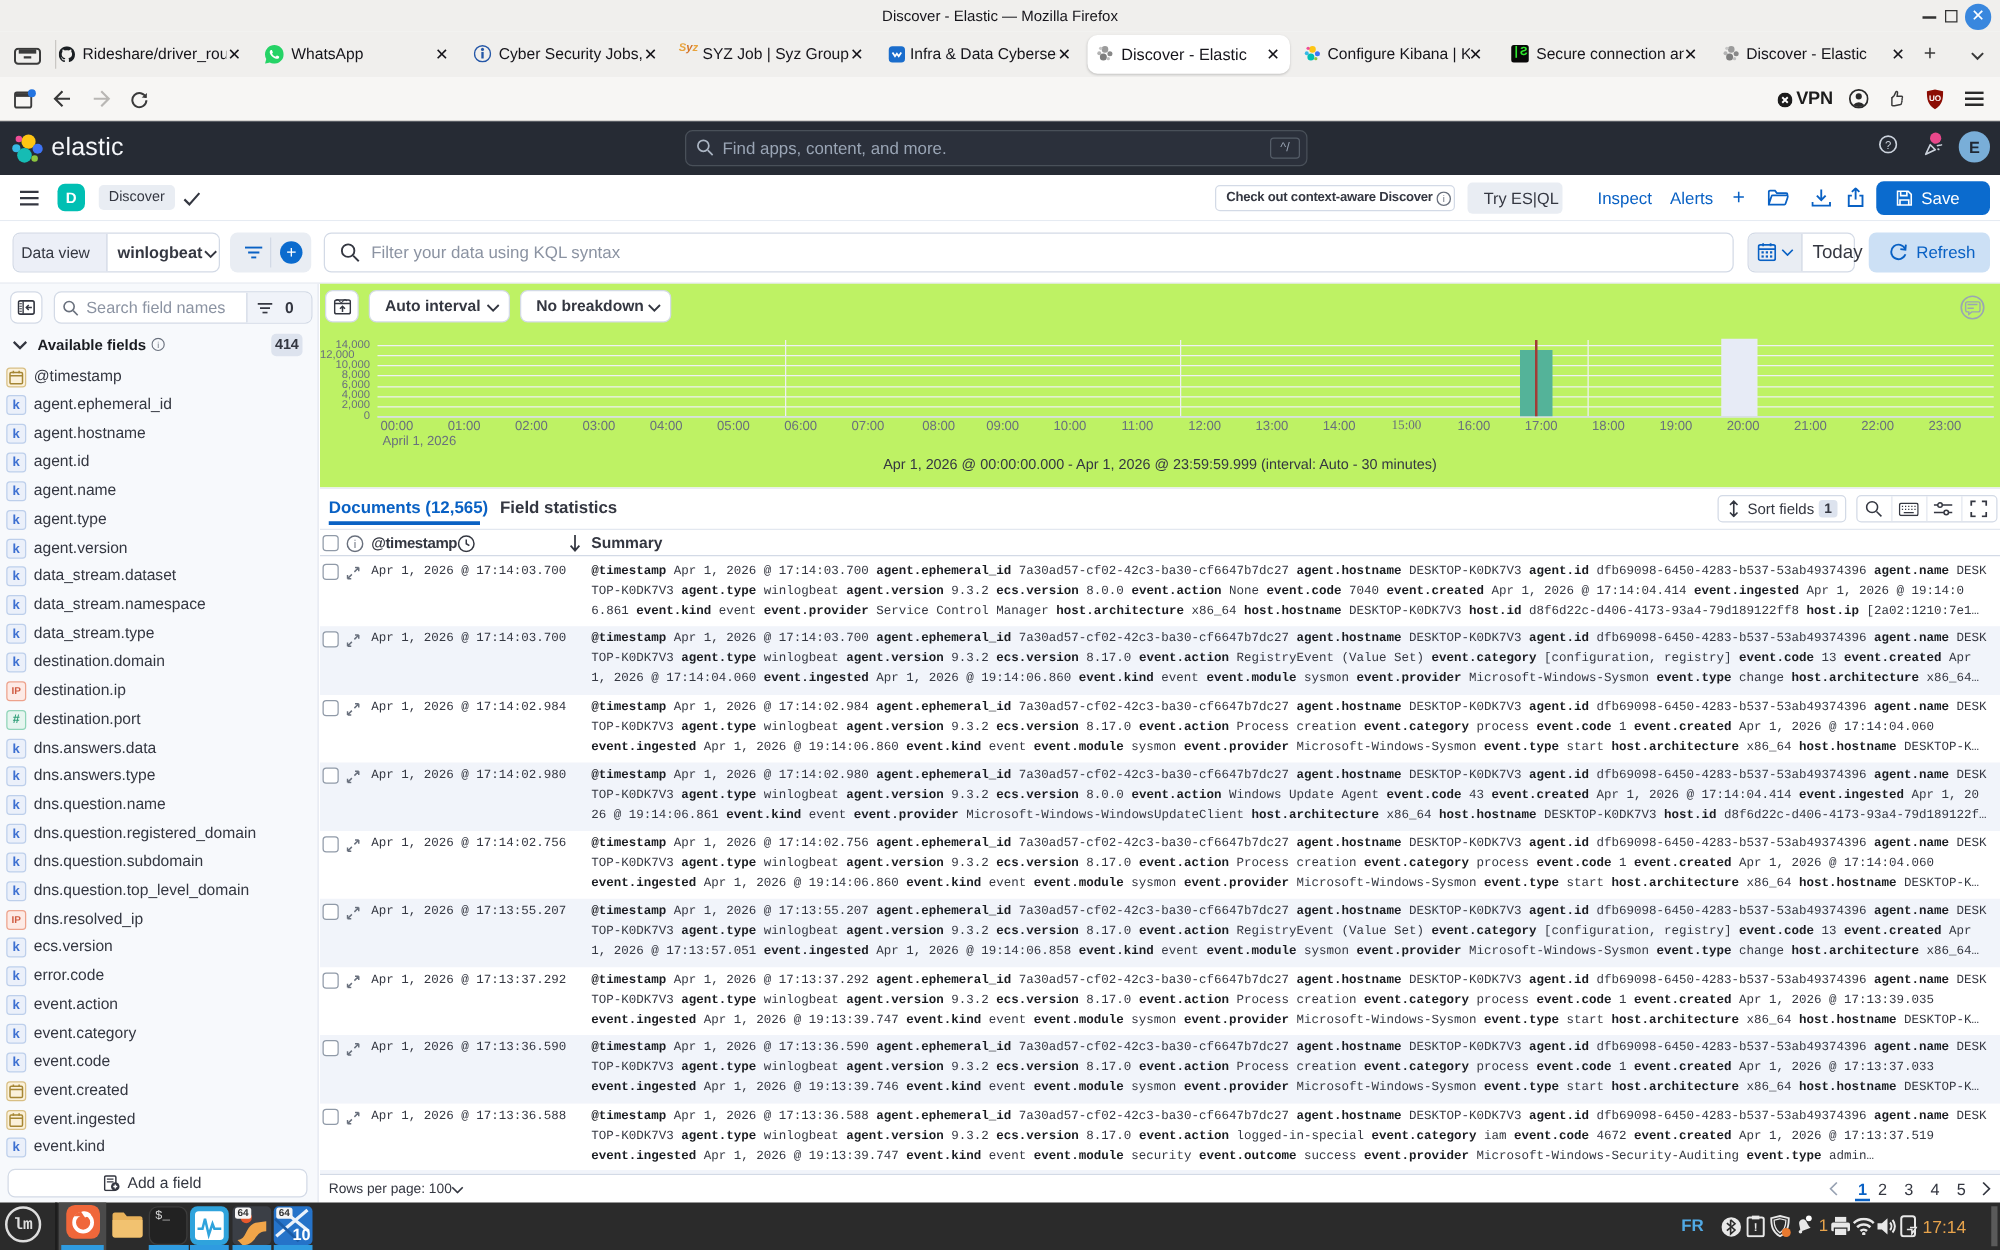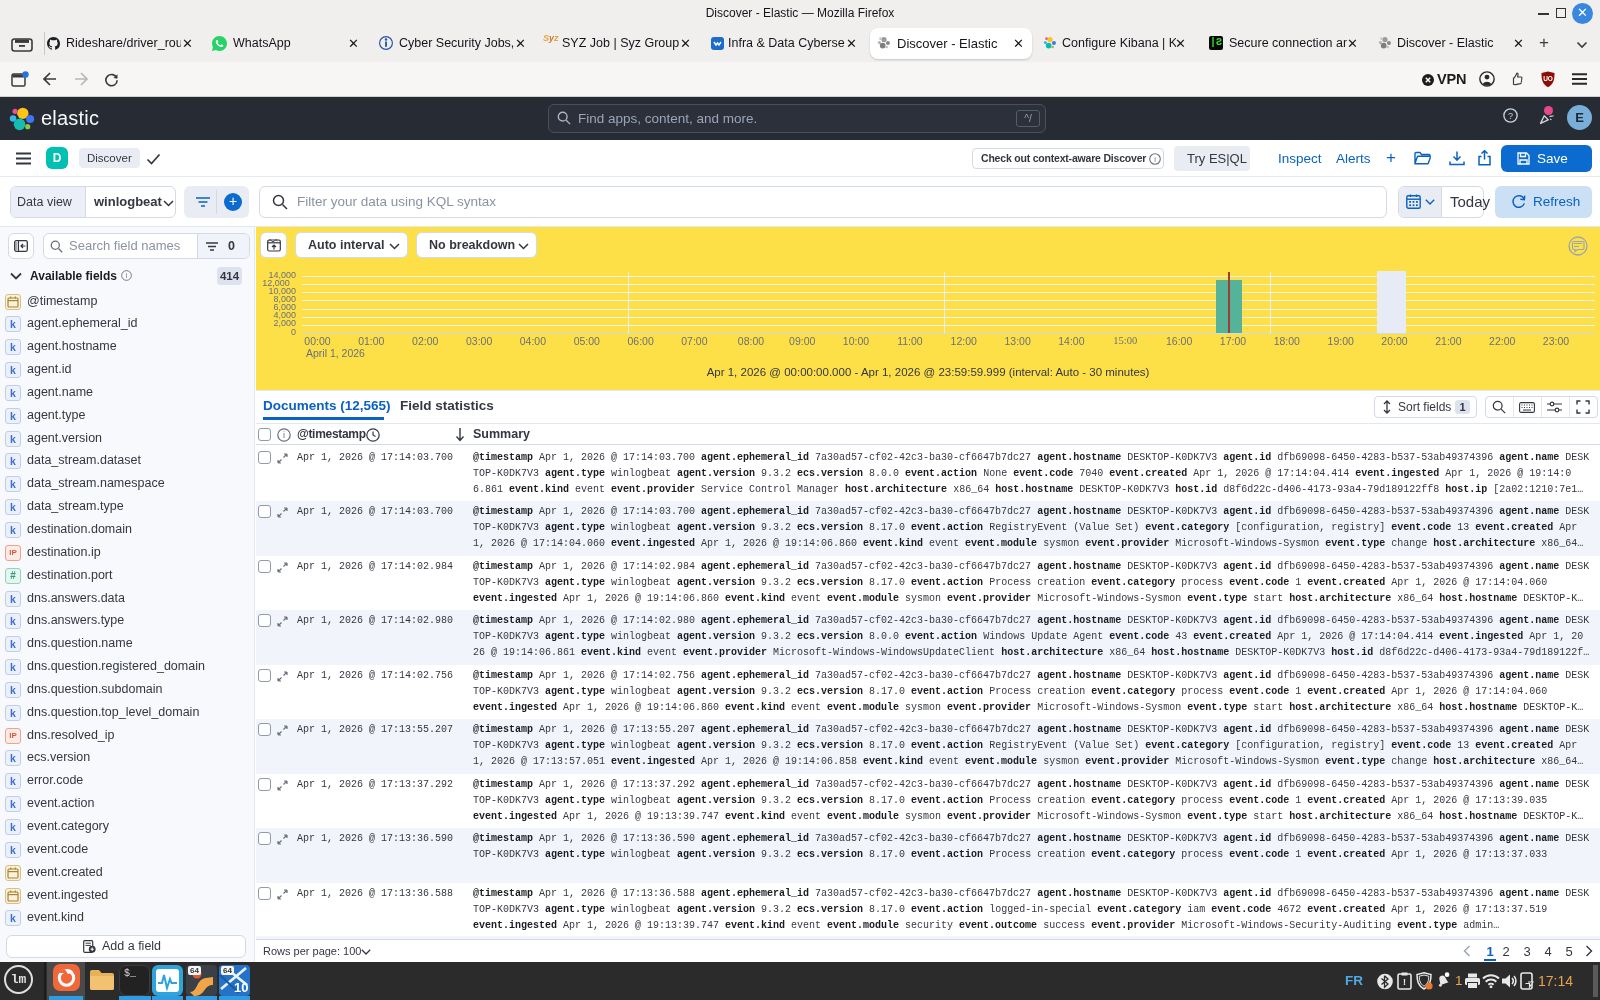--- a/index.html
+++ b/index.html
@@ -490,21 +490,21 @@
 
  <div class="cbtn" style="left:6px;top:708px;width:240px;height:23px;"></div>
  <svg class="abs" style="left:83px;top:713px" width="13" height="13" viewBox="0 0 13 13">
       <rect x="0.7" y="0.7" width="9" height="11.6" rx="1" fill="none" stroke="#343741" stroke-width="1.2"></rect>
       <path d="M2.5 3.2 H7.8 M2.5 5.4 H7.8" stroke="#343741" stroke-width="1"></path>
       <circle cx="9.2" cy="9.2" r="3.4" fill="#343741"></circle>
       <path d="M9.2 7.6 V10.8 M7.6 9.2 H10.8" stroke="#fff" stroke-width="1.1"></path>
     </svg>
  <div class="abs" style="left:102px;top:708px;font-size:12.5px;font-weight:500;color:#343741;line-height:23px;">Add a field</div>
 </div>
-<div class="abs" id="chartzone" style="left:256px;top:227px;width:1344px;height:163px;background:#fde047;">
+<div class="abs" id="chartzone" style="left:256px;top:227px;width:1344px;height:163px;background:#bef264;">
 <div class="cbtn" style="left:4px;top:5px;width:27px;height:26px;"></div>
 <svg class="abs" style="left:11px;top:11px" width="14" height="14" viewBox="0 0 14 14">
       <rect x="0.7" y="2" width="12.6" height="11" rx="1.5" fill="none" stroke="#343741" stroke-width="1.2"></rect>
       <path d="M1 4.8 H13" stroke="#343741" stroke-width="1.2"></path>
       <path d="M1.5 2.8 q1.5-2.3 3-0 q1.5 2.3 3 0 q1.5-2.3 3-0" fill="none" stroke="#343741" stroke-width="0.9"></path>
       <path d="M7 11.5 V7 M5 9 L7 7 L9 9" fill="none" stroke="#343741" stroke-width="1.2"></path>
     </svg>
 <div class="cbtn" style="left:39px;top:5px;width:113px;height:26px;"></div>
 <div class="abs ddtxt" style="left:52px;top:5px;line-height:26px;">Auto interval</div>
 <svg class="abs" style="left:133px;top:16px" width="11" height="7" viewBox="0 0 11 7">
@@ -514,21 +514,21 @@
 <div class="abs ddtxt" style="left:173px;top:5px;line-height:26px;">No breakdown</div>
 <svg class="abs" style="left:262px;top:16px" width="11" height="7" viewBox="0 0 11 7">
       <path d="M1 1 L5.5 5.5 L10 1" fill="none" stroke="#343741" stroke-width="1.5"></path>
     </svg>
 <svg class="abs" style="left:1312px;top:9px" width="20" height="20" viewBox="0 0 20 20">
       <circle cx="10" cy="10" r="9" fill="none" stroke="#9aa5b3" stroke-width="1.3"></circle>
       <path d="M6 7.5 h8 M6 10.5 h5" stroke="#9aa5b3" stroke-width="1.2"></path>
       <path d="M5.5 5.5 h9 a1.5 1.5 0 0 1 1.5 1.5 v5 a1.5 1.5 0 0 1 -1.5 1.5 h-5 l-2.5 2 v-2 h-1 a1.5 1.5 0 0 1 -1.5 -1.5 v-5 a1.5 1.5 0 0 1 1.5 -1.5 z" fill="none" stroke="#9aa5b3" stroke-width="1.1"></path>
     </svg>
 <div class="abs" style="left:0px;top:43.5px;width:40px;text-align:right;font-size:9px;color:#69707d;line-height:9px;">14,000</div>
-<div class="abs" style="left:0px;top:51.6px;width:40px;text-align:center;font-size:9px;color:#69707d;line-height:9px;">12,000</div>
+<div class="abs" style="left:0px;top:51.6px;width:40px;text-align:left;font-size:9px;color:#69707d;line-height:9px;">12,000</div>
 <div class="abs" style="left:0px;top:59.8px;width:40px;text-align:right;font-size:9px;color:#69707d;line-height:9px;">10,000</div>
 <div class="abs" style="left:0px;top:67.9px;width:40px;text-align:right;font-size:9px;color:#69707d;line-height:9px;">8,000</div>
 <div class="abs" style="left:0px;top:76.1px;width:40px;text-align:right;font-size:9px;color:#69707d;line-height:9px;">6,000</div>
 <div class="abs" style="left:0px;top:84.2px;width:40px;text-align:right;font-size:9px;color:#69707d;line-height:9px;">4,000</div>
 <div class="abs" style="left:0px;top:92.3px;width:40px;text-align:right;font-size:9px;color:#69707d;line-height:9px;">2,000</div>
 <div class="abs" style="left:0px;top:100.5px;width:40px;text-align:right;font-size:9px;color:#69707d;line-height:9px;">0</div>
 <div class="abs" style="left:46px;top:49.0px;width:1293px;height:1px;background:#eef0f4;"></div>
 <div class="abs" style="left:46px;top:57.1px;width:1293px;height:1px;background:#eef0f4;"></div>
 <div class="abs" style="left:46px;top:65.3px;width:1293px;height:1px;background:#eef0f4;"></div>
 <div class="abs" style="left:46px;top:73.4px;width:1293px;height:1px;background:#eef0f4;"></div>
@@ -686,20 +686,21 @@
 <div class="dline" style="top:35px;"><b>event.ingested</b> Apr 1, 2026 @ 19:13:39.747 <b>event.kind</b> event <b>event.module</b> sysmon <b>event.provider</b> Microsoft-Windows-Sysmon <b>event.type</b> start <b>host.architecture</b> x86_64 <b>host.hostname</b> DESKTOP-K…</div>
 </div>
 <div class="drow" style="top:437px;background:#f1f4fa;">
 <div class="cb" style="left:2px;top:4px;"></div>
 <svg class="abs" style="left:21px;top:6px" width="11" height="11" viewBox="0 0 11 11">
         <path d="M6.5 4.5 L10 1 M10 1 h-3 M10 1 v3 M4.5 6.5 L1 10 M1 10 h3 M1 10 v-3" fill="none" stroke="#69707d" stroke-width="1.2"></path>
       </svg>
 <div class="dts">Apr 1, 2026 @ 17:13:36.590</div>
 <div class="dline" style="top:3px;"><b>@timestamp</b> Apr 1, 2026 @ 17:13:36.590 <b>agent.ephemeral_id</b> 7a30ad57-cf02-42c3-ba30-cf6647b7dc27 <b>agent.hostname</b> DESKTOP-K0DK7V3 <b>agent.id</b> dfb69098-6450-4283-b537-53ab49374396 <b>agent.name</b> DESK</div>
 <div class="dline" style="top:19px;">TOP-K0DK7V3 <b>agent.type</b> winlogbeat <b>agent.version</b> 9.3.2 <b>ecs.version</b> 8.17.0 <b>event.action</b> Process creation <b>event.category</b> process <b>event.code</b> 1 <b>event.created</b> Apr 1, 2026 @ 17:13:37.033</div>
+<div class="dline" style="top:35px;"><b>event.ingested</b> Apr 1, 2026 @ 19:13:39.746 <b>event.kind</b> event <b>event.module</b> sysmon <b>event.provider</b> Microsoft-Windows-Sysmon <b>event.type</b> start <b>host.architecture</b> x86_64 <b>host.hostname</b> DESKTOP-K…</div>
 </div>
 <div class="drow" style="top:492px;background:#fff;">
 <div class="cb" style="left:2px;top:4px;"></div>
 <svg class="abs" style="left:21px;top:6px" width="11" height="11" viewBox="0 0 11 11">
         <path d="M6.5 4.5 L10 1 M10 1 h-3 M10 1 v3 M4.5 6.5 L1 10 M1 10 h3 M1 10 v-3" fill="none" stroke="#69707d" stroke-width="1.2"></path>
       </svg>
 <div class="dts">Apr 1, 2026 @ 17:13:36.588</div>
 <div class="dline" style="top:3px;"><b>@timestamp</b> Apr 1, 2026 @ 17:13:36.588 <b>agent.ephemeral_id</b> 7a30ad57-cf02-42c3-ba30-cf6647b7dc27 <b>agent.hostname</b> DESKTOP-K0DK7V3 <b>agent.id</b> dfb69098-6450-4283-b537-53ab49374396 <b>agent.name</b> DESK</div>
 <div class="dline" style="top:19px;">TOP-K0DK7V3 <b>agent.type</b> winlogbeat <b>agent.version</b> 9.3.2 <b>ecs.version</b> 8.17.0 <b>event.action</b> logged-in-special <b>event.category</b> iam <b>event.code</b> 4672 <b>event.created</b> Apr 1, 2026 @ 17:13:37.519</div>
 <div class="dline" style="top:35px;"><b>event.ingested</b> Apr 1, 2026 @ 19:13:39.747 <b>event.kind</b> event <b>event.module</b> security <b>event.outcome</b> success <b>event.provider</b> Microsoft-Windows-Security-Auditing <b>event.type</b> admin…</div>

